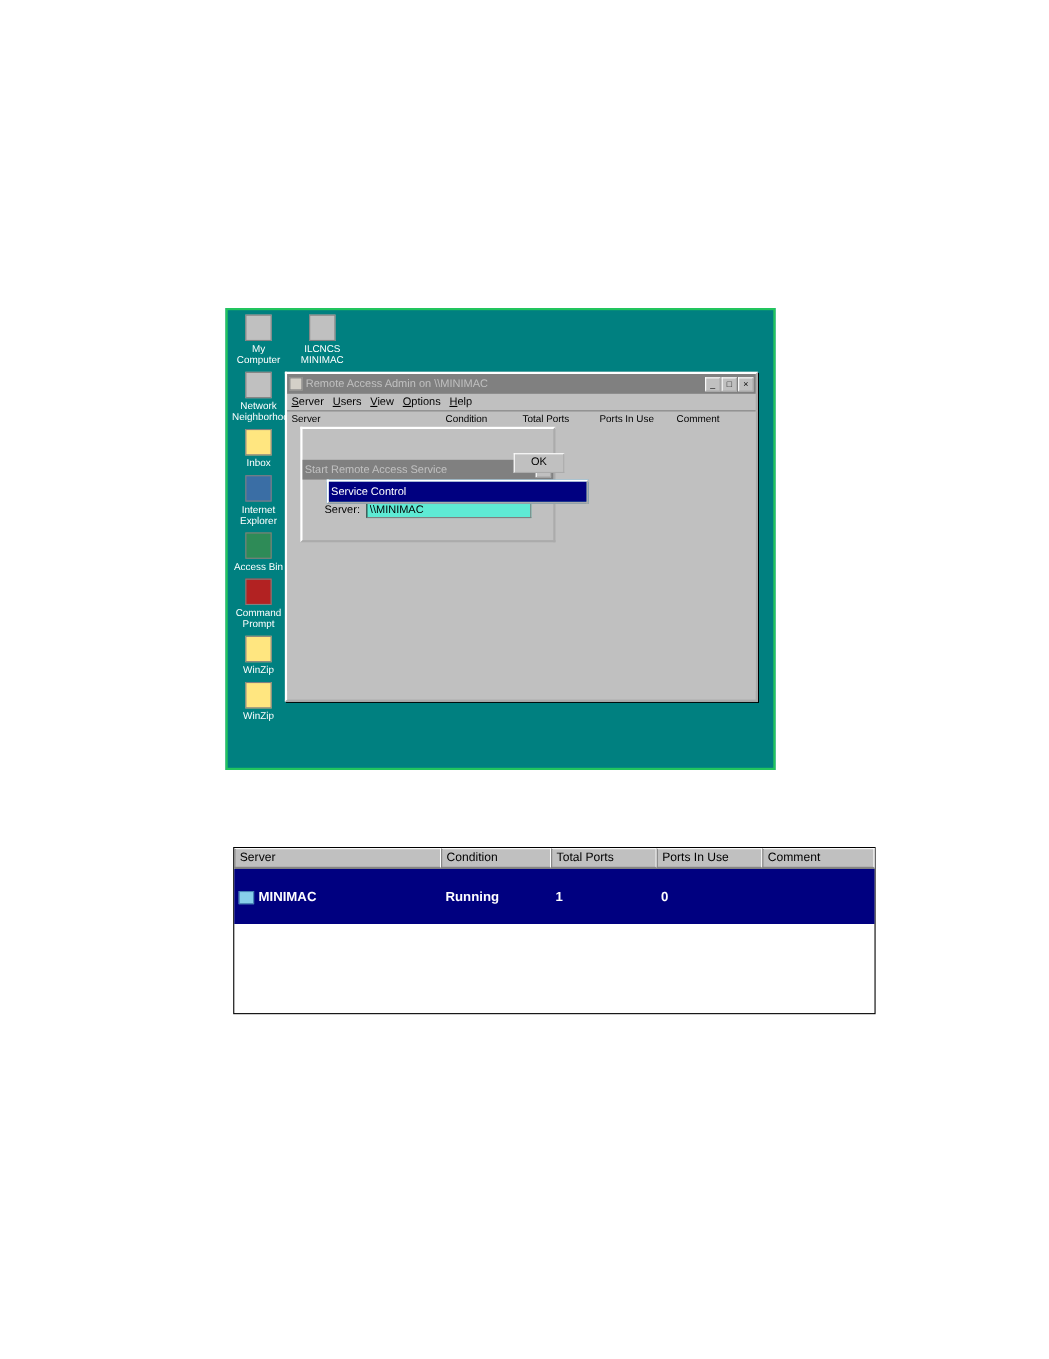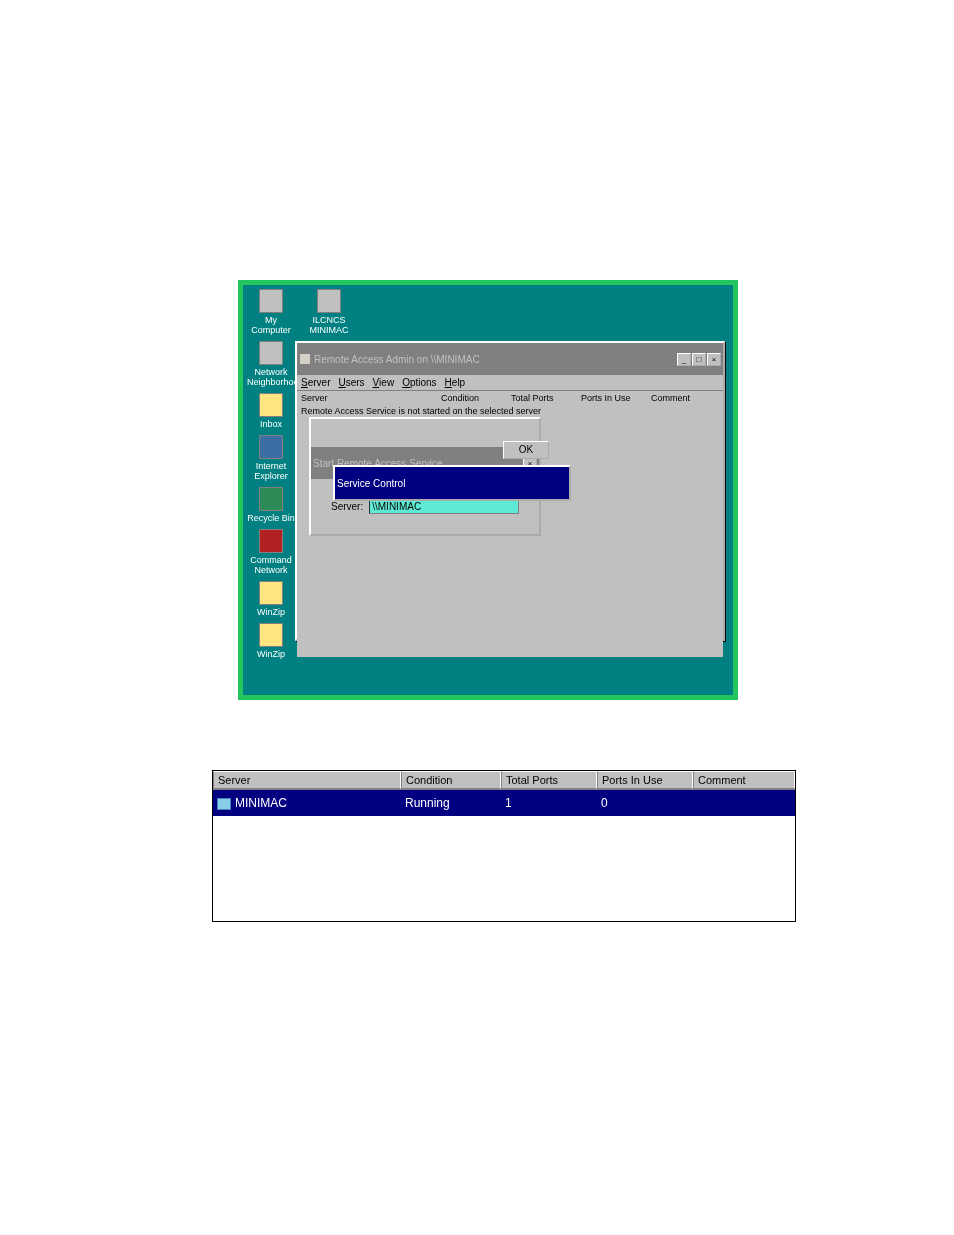--- a/index.html
+++ b/index.html
@@ -6,26 +6,26 @@
 body {
   background: #fff;
   font-family: "MS Sans Serif", Tahoma, sans-serif;
   font-size: 11px;
   width: 954px;
   height: 1235px;
   position: relative;
 }
 .screenshot-desktop {
   position: absolute;
-  left: 238px;
+  left: 205px;
   top: 280px;
   width: 500px;
   height: 420px;
   background: #008080;
-  border: 5px solid #22c55e;
+  border: 2px solid #22c55e;
 }
 .desktop-icons {
   position: absolute;
   left: 4px;
   top: 4px;
 }
 .desktop-icon {
   width: 48px;
   text-align: center;
   margin-bottom: 6px;
@@ -53,21 +53,21 @@
   position: absolute;
   left: 52px;
   top: 56px;
   width: 430px;
   height: 300px;
   background: #c0c0c0;
   border: 2px outset #fff;
   box-shadow: 1px 1px 0 #000;
 }
 .titlebar {
-  height: 32px;
+  height: 18px;
   background: #808080;
   color: #c0c0c0;
   display: flex;
   align-items: center;
   padding: 0 2px;
   font-size: 10px;
 }
 .titlebar-active {
   background: #000080;
   color: #fff;
@@ -227,21 +227,21 @@
 .col-cond { width: 100px; }
 .col-tot { width: 96px; }
 .col-use { width: 96px; }
 .col-com { flex: 1; }
 .server-table-row {
   display: flex;
   background: #000080;
   color: #fff;
   font-size: 12px;
 }
-.server-table-row div { padding: 6px 4px; }
+.server-table-row div { padding: 18px 4px; font-weight: bold; }
 .row-icon {
   display: inline-block;
   width: 14px; height: 12px;
   background: #87ceeb;
   border: 1px solid #4682b4;
   margin-right: 4px;
   vertical-align: middle;
 }
 </style>
 </head>
@@ -260,25 +260,25 @@
     <div class="desktop-icon b">
         <div class="ico"></div>
         <div>Inbox</div>
       </div>
     <div class="desktop-icon c">
         <div class="ico"></div>
         <div>Internet Explorer</div>
       </div>
     <div class="desktop-icon d">
         <div class="ico"></div>
-        <div>Recycle Bin</div>
+        <div>Access Bin</div>
       </div>
     <div class="desktop-icon e">
         <div class="ico"></div>
-        <div>Command Network</div>
+        <div>Command Prompt</div>
       </div>
     <div class="desktop-icon b">
         <div class="ico"></div>
         <div>WinZip</div>
       </div>
     <div class="desktop-icon b">
         <div class="ico"></div>
         <div>WinZip</div>
       </div>
   </div>
@@ -304,21 +304,20 @@
       <span class="m"><u>O</u>ptions</span>
       <span class="m"><u>H</u>elp</span>
     </div>
     <div class="raa-headers">
       <div class="raa-hdr-server">Server</div>
       <div class="raa-hdr-cond">Condition</div>
       <div class="raa-hdr-tot">Total Ports</div>
       <div class="raa-hdr-use">Ports In Use</div>
       <div class="raa-hdr-com">Comment</div>
     </div>
-    <div class="raa-status">Remote Access Service is not started on the selected server</div>
     <div class="raa-body">
 
       <div class="start-dialog">
         <div class="titlebar">
           <div class="title-text">Start Remote Access Service</div>
           <div class="win-btn">×</div>
         </div>
         <div class="start-dialog-body">
           <label>Server:</label>
           <input type="text" value="\\MINIMAC" style="">

